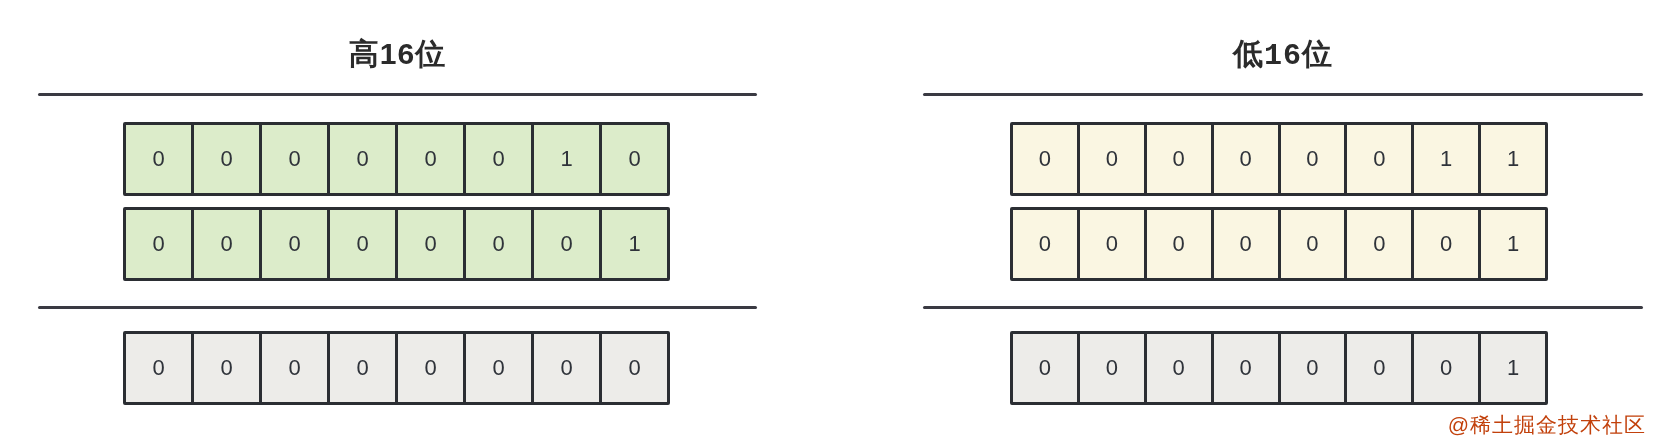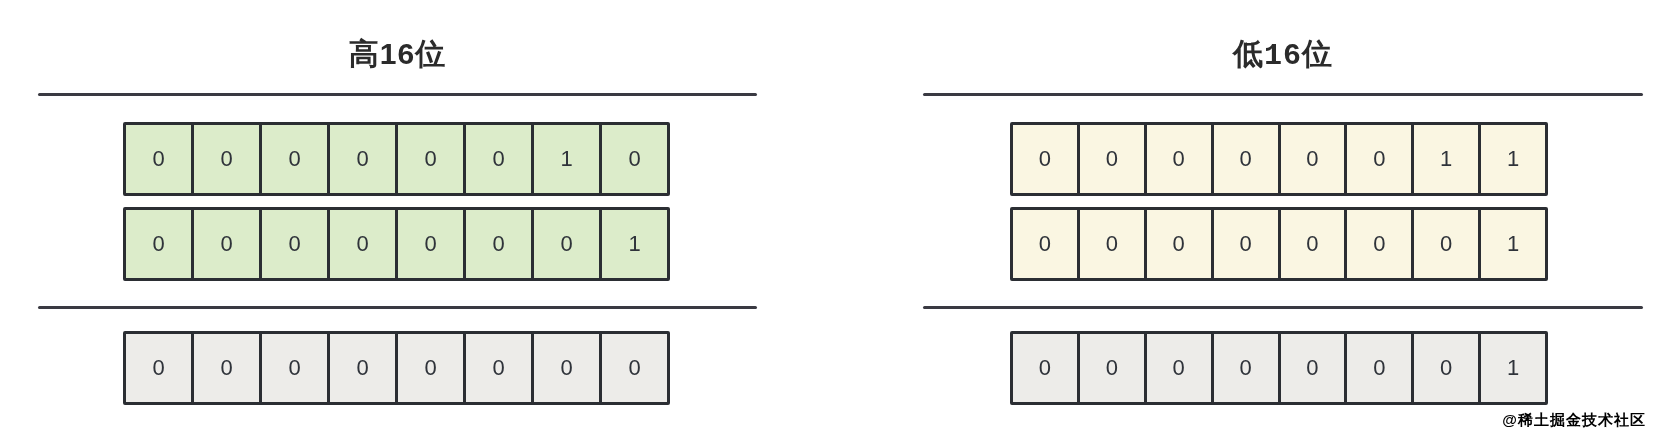--- a/index.html
+++ b/index.html
@@ -60,24 +60,23 @@
     border-left: 3px solid #2b2e33;
     box-sizing: border-box;
     user-select: none;
   }
   .bit-cell:first-child { border-left: none; }
 
   .watermark {
     position: absolute;
     top: 411px;
     right: 8px;
-    font-size: 15px;
-    color: #000000;
+    font-size: 21px;
+    color: #c2410c;
     letter-spacing: 1px;
-    font-weight: bold;
   }
 </style>
 </head>
 <body>
 
 <div class="canvas">
 
   <section class="panel left">
     <div class="panel-title">高16位</div>
     <div class="rule rule-top"></div>

